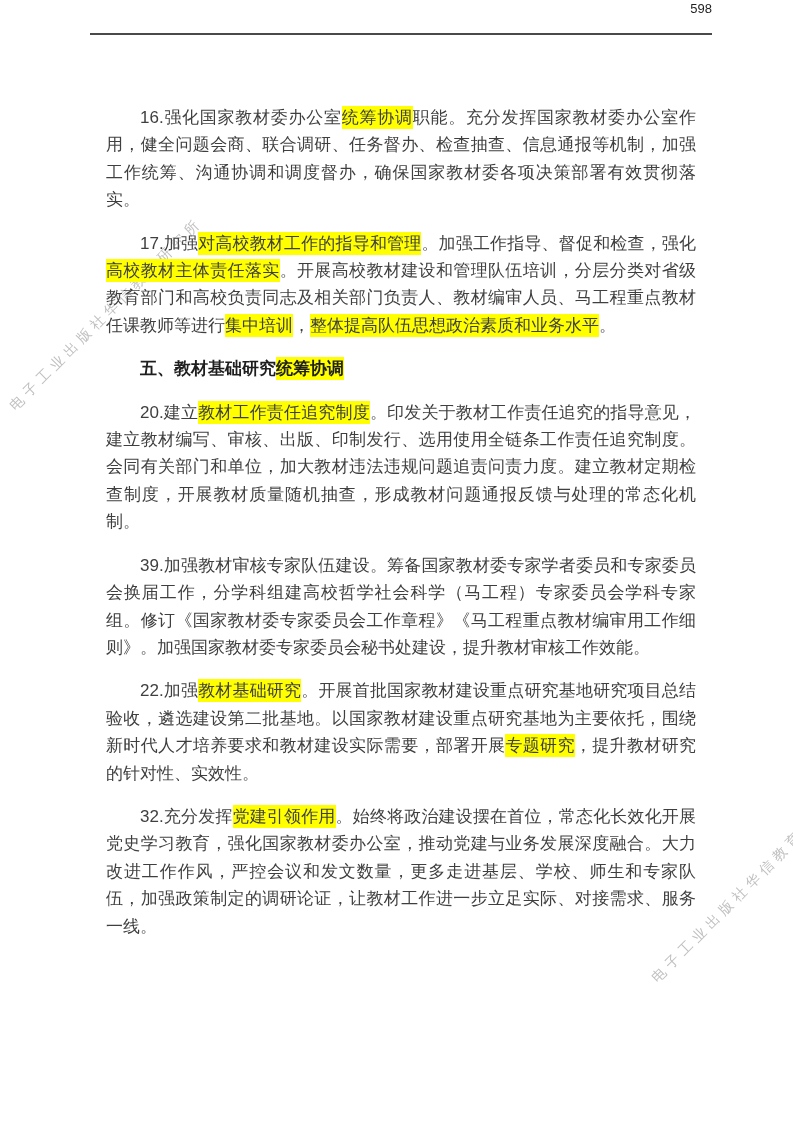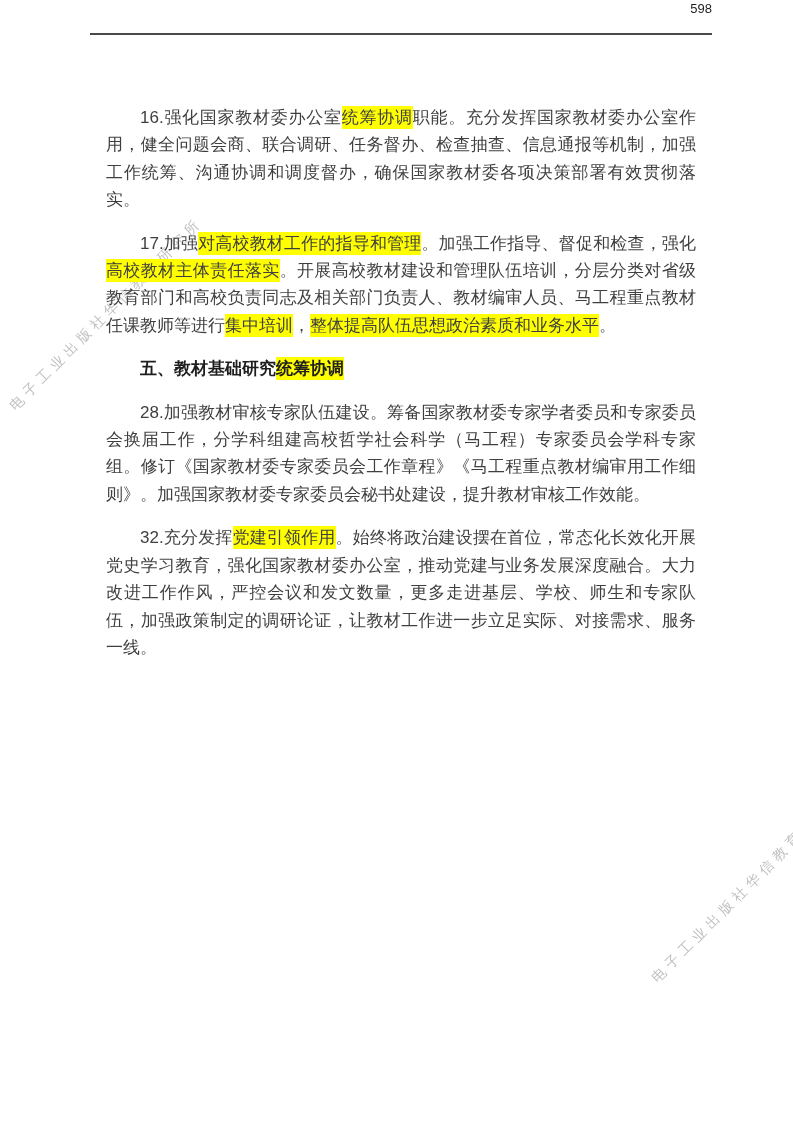--- a/index.html
+++ b/index.html
@@ -75,16 +75,18 @@
   <div class="page-number">598</div>
   <div class="rule" style="background: rgb(74, 74, 74);"></div>
 
   <div class="watermark wm-left" style="color: rgb(176, 176, 176);">电子工业出版社华信教育研究所</div>
   <div class="watermark wm-right" style="color: rgb(176, 176, 176);">电子工业出版社华信教育研究所</div>
 
   <div class="content" style="color: rgb(63, 63, 63);">
       <p class="para"><span>16.强化国家教材委办公室</span><span class="hl">统筹协调</span><span>职能。充分发挥国家教材委办公室作用，健全问题会商、联合调研、任务督办、检查抽查、信息通报等机制，加强工作统筹、沟通协调和调度督办，确保国家教材委各项决策部署有效贯彻落实。</span></p>
       <p class="para"><span>17.加强</span><span class="hl">对高校教材工作的指导和管理</span><span>。加强工作指导、督促和检查，强化</span><span class="hl">高校教材主体责任落实</span><span>。开展高校教材建设和管理队伍培训，分层分类对省级教育部门和高校负责同志及相关部门负责人、教材编审人员、马工程重点教材任课教师等进行</span><span class="hl">集中培训</span><span>，</span><span class="hl">整体提高队伍思想政治素质和业务水平</span><span>。</span></p>
       <h3 class="heading"><span>五、教材基础研究</span><span class="hl">统筹协调</span></h3>
-      <p class="para"><span>28.加强教材审核专家队伍建设。筹备国家教材委专家学者委员和专家委员会换届工作，分学科组建高校哲学社会科学（马工程）专家委员会学科专家组。修订《国家教材委专家委员会工作章程》《马工程重点教材编审用工作细则》。加强国家教材委专家委员会秘书处建设，提升教材审核工作效能。</span></p>
+      <p class="para"><span>20.建立</span><span class="hl">教材工作责任追究制度</span><span>。印发关于教材工作责任追究的指导意见，建立教材编写、审核、出版、印制发行、选用使用全链条工作责任追究制度。会同有关部门和单位，加大教材违法违规问题追责问责力度。建立教材定期检查制度，开展教材质量随机抽查，形成教材问题通报反馈与处理的常态化机制。</span></p>
+      <p class="para"><span>39.加强教材审核专家队伍建设。筹备国家教材委专家学者委员和专家委员会换届工作，分学科组建高校哲学社会科学（马工程）专家委员会学科专家组。修订《国家教材委专家委员会工作章程》《马工程重点教材编审用工作细则》。加强国家教材委专家委员会秘书处建设，提升教材审核工作效能。</span></p>
+      <p class="para"><span>22.加强</span><span class="hl">教材基础研究</span><span>。开展首批国家教材建设重点研究基地研究项目总结验收，遴选建设第二批基地。以国家教材建设重点研究基地为主要依托，围绕新时代人才培养要求和教材建设实际需要，部署开展</span><span class="hl">专题研究</span><span>，提升教材研究的针对性、实效性。</span></p>
       <p class="para"><span>32.充分发挥</span><span class="hl">党建引领作用</span><span>。始终将政治建设摆在首位，常态化长效化开展党史学习教育，强化国家教材委办公室，推动党建与业务发展深度融合。大力改进工作作风，严控会议和发文数量，更多走进基层、学校、师生和专家队伍，加强政策制定的调研论证，让教材工作进一步立足实际、对接需求、服务一线。</span></p>
     </div>
 </div>
 
 </body></html>

